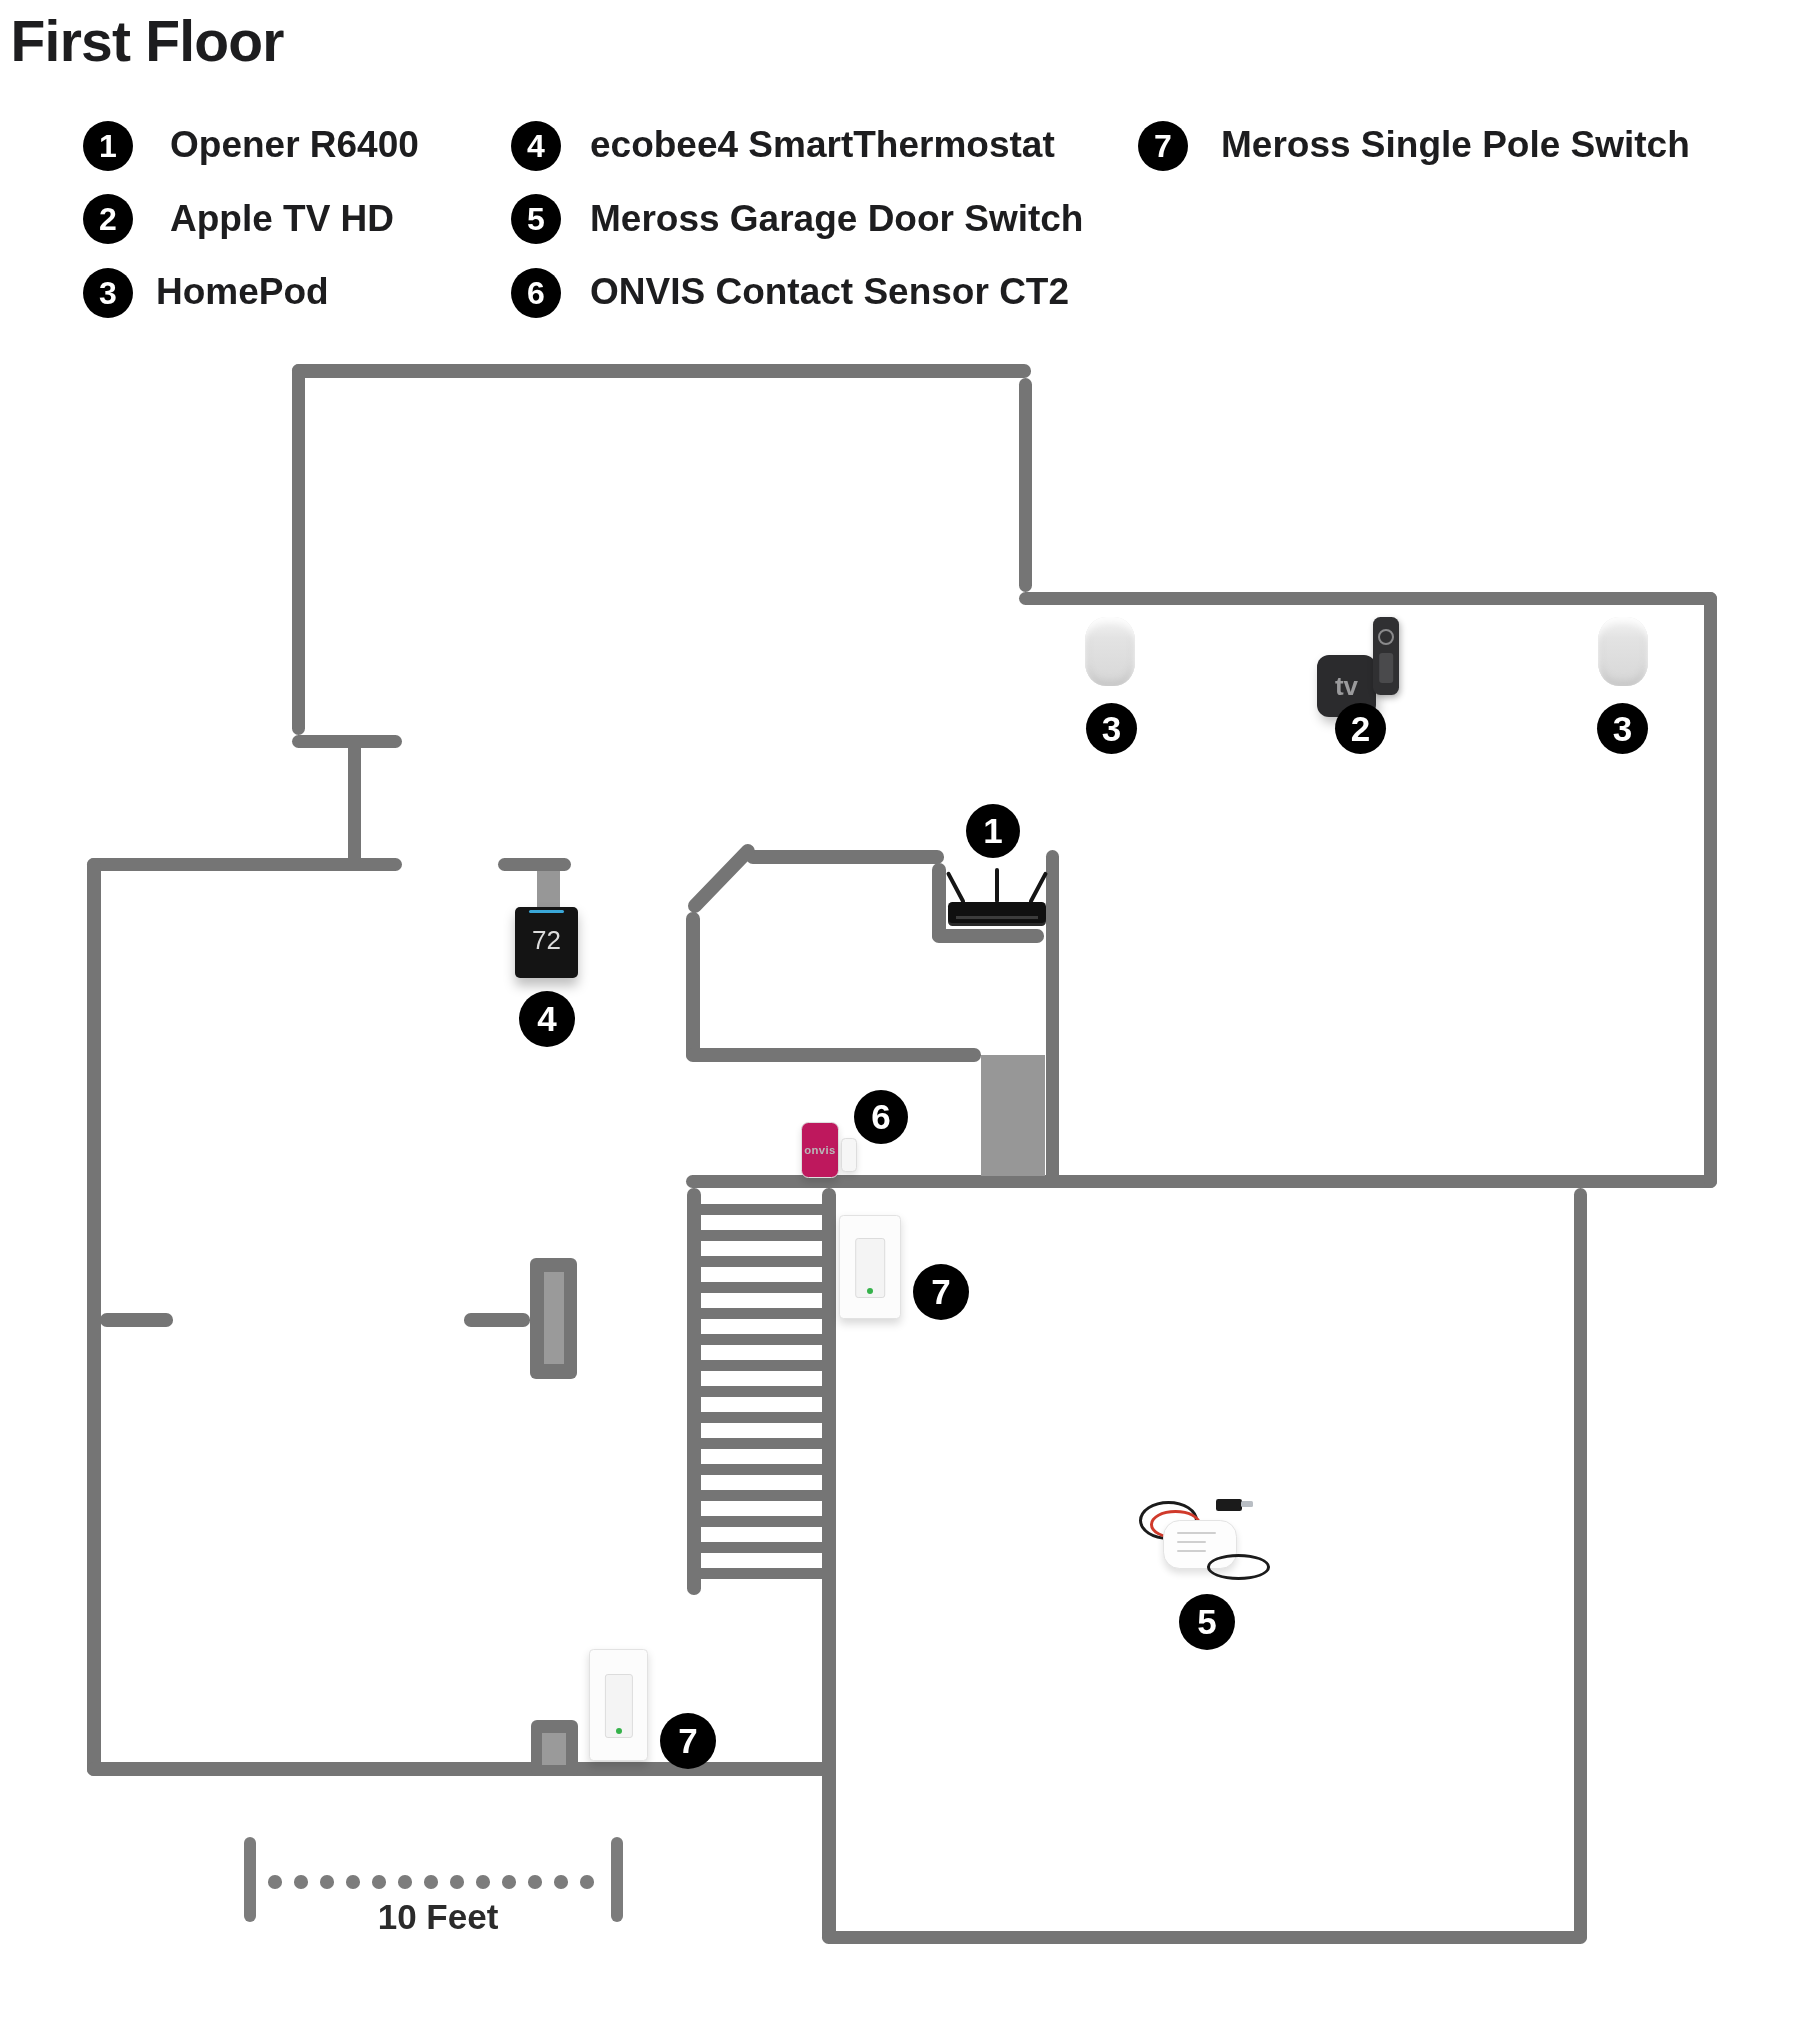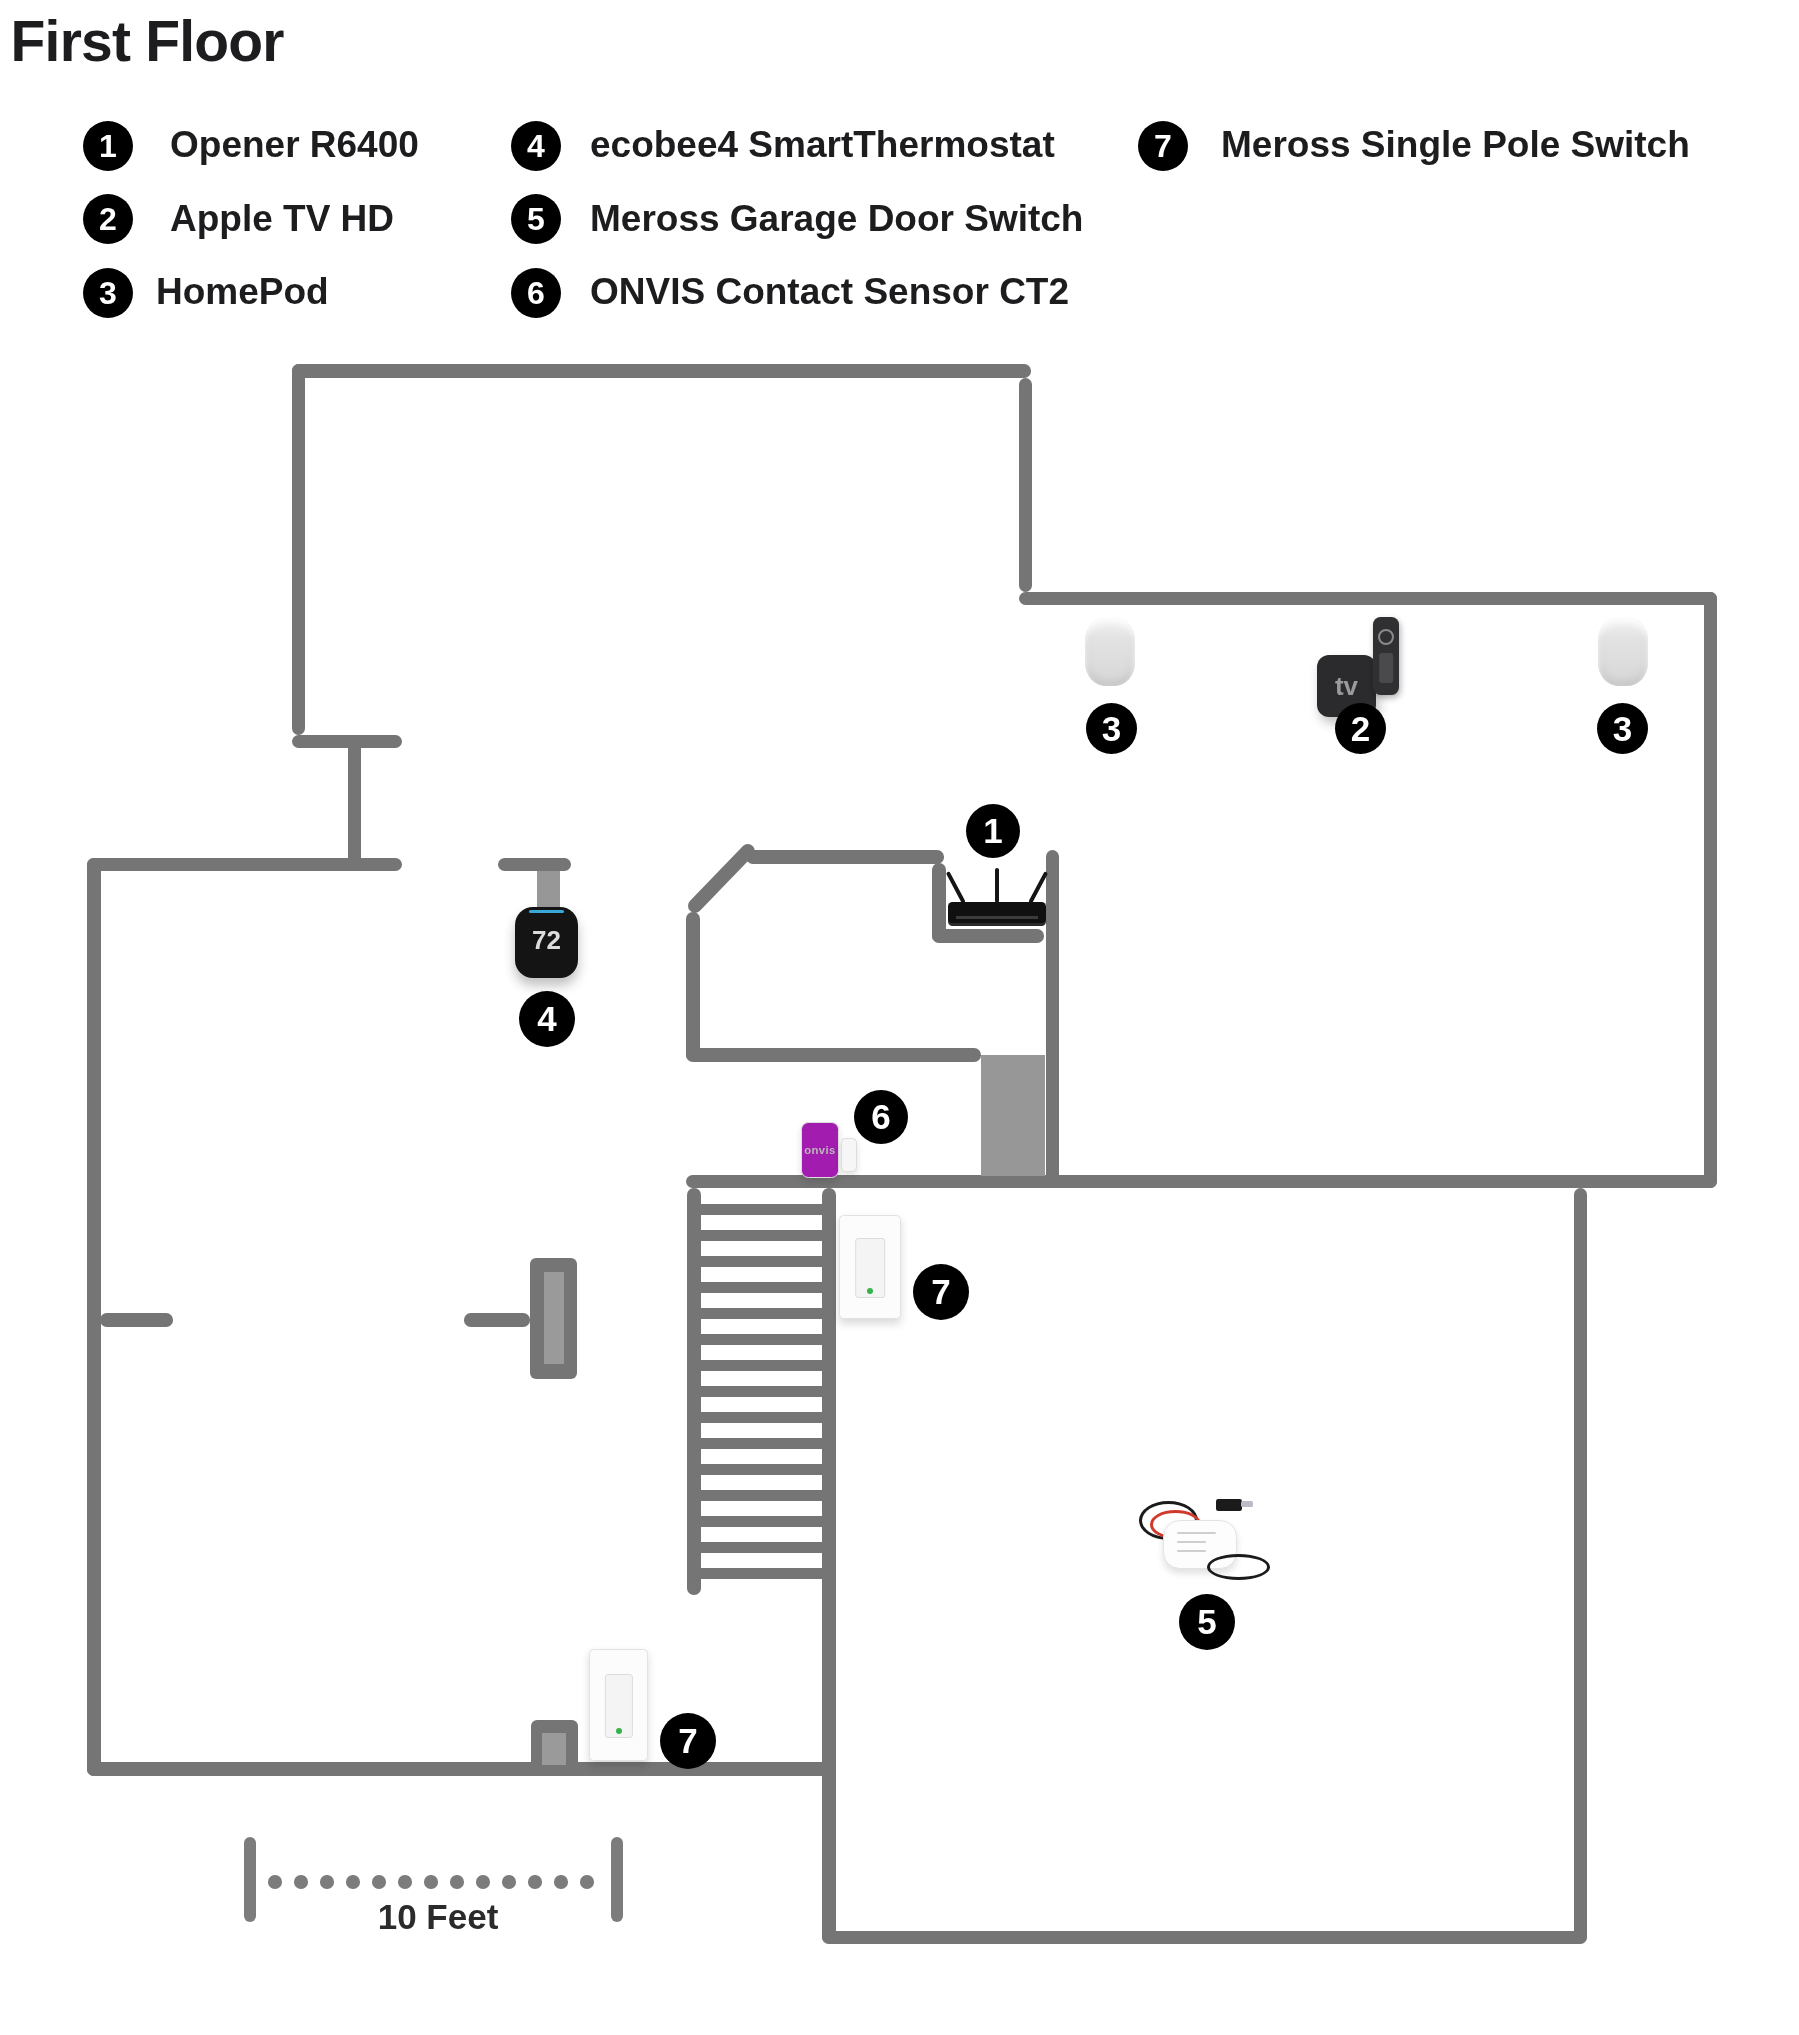--- a/index.html
+++ b/index.html
@@ -57,34 +57,33 @@
   }
   .router-body{
     position:absolute;background:#101010;border-radius:4.5px;
     box-shadow:0 3px 0 #2a2a2a;
   }
   .router-body:after{
     content:"";position:absolute;left:8%;right:8%;bottom:4.5px;height:3px;background:#3c3c3c;
   }
   .antenna{position:absolute;width:3.8px;background:#151515;border-radius:2.3px;}
   .thermostat{
-    position:absolute;background:#141414;border-radius:18px;
+    position:absolute;background:#141414;border-radius:5px;
     box-shadow:0 7.5px 12px rgba(0,0,0,.25);
-    font-weight:bold;
   }
   .thermostat .screen{
     position:absolute;left:16%;top:14%;width:68%;height:66%;
     color:#dcdcdc;font-size:26px;display:flex;align-items:center;justify-content:center;
   }
   .thermostat:before{
     content:"";position:absolute;left:22%;top:3px;width:56%;height:3px;
     background:#3aa7d8;border-radius:2.3px;
   }
   .sensor-main{
-    position:absolute;background:#a21caf;border:0.8px solid #dedede;border-radius:7.5px;
+    position:absolute;background:#be185d;border:0.8px solid #dedede;border-radius:7.5px;
     box-shadow:0 4.5px 7.5px rgba(0,0,0,.12);
     display:flex;align-items:center;justify-content:center;
     color:#b9b9b9;font-size:11.3px;font-weight:bold;letter-spacing:0.4px;
   }
   .sensor-tab{
     position:absolute;background:#f6f6f6;border:0.8px solid #ddd;border-radius:4.5px;
     box-shadow:0 3px 6px rgba(0,0,0,.12);
   }
   .switch-plate{
     position:absolute;background:#fcfcfc;border:1.5px solid #e2e2e2;border-radius:4.5px;

